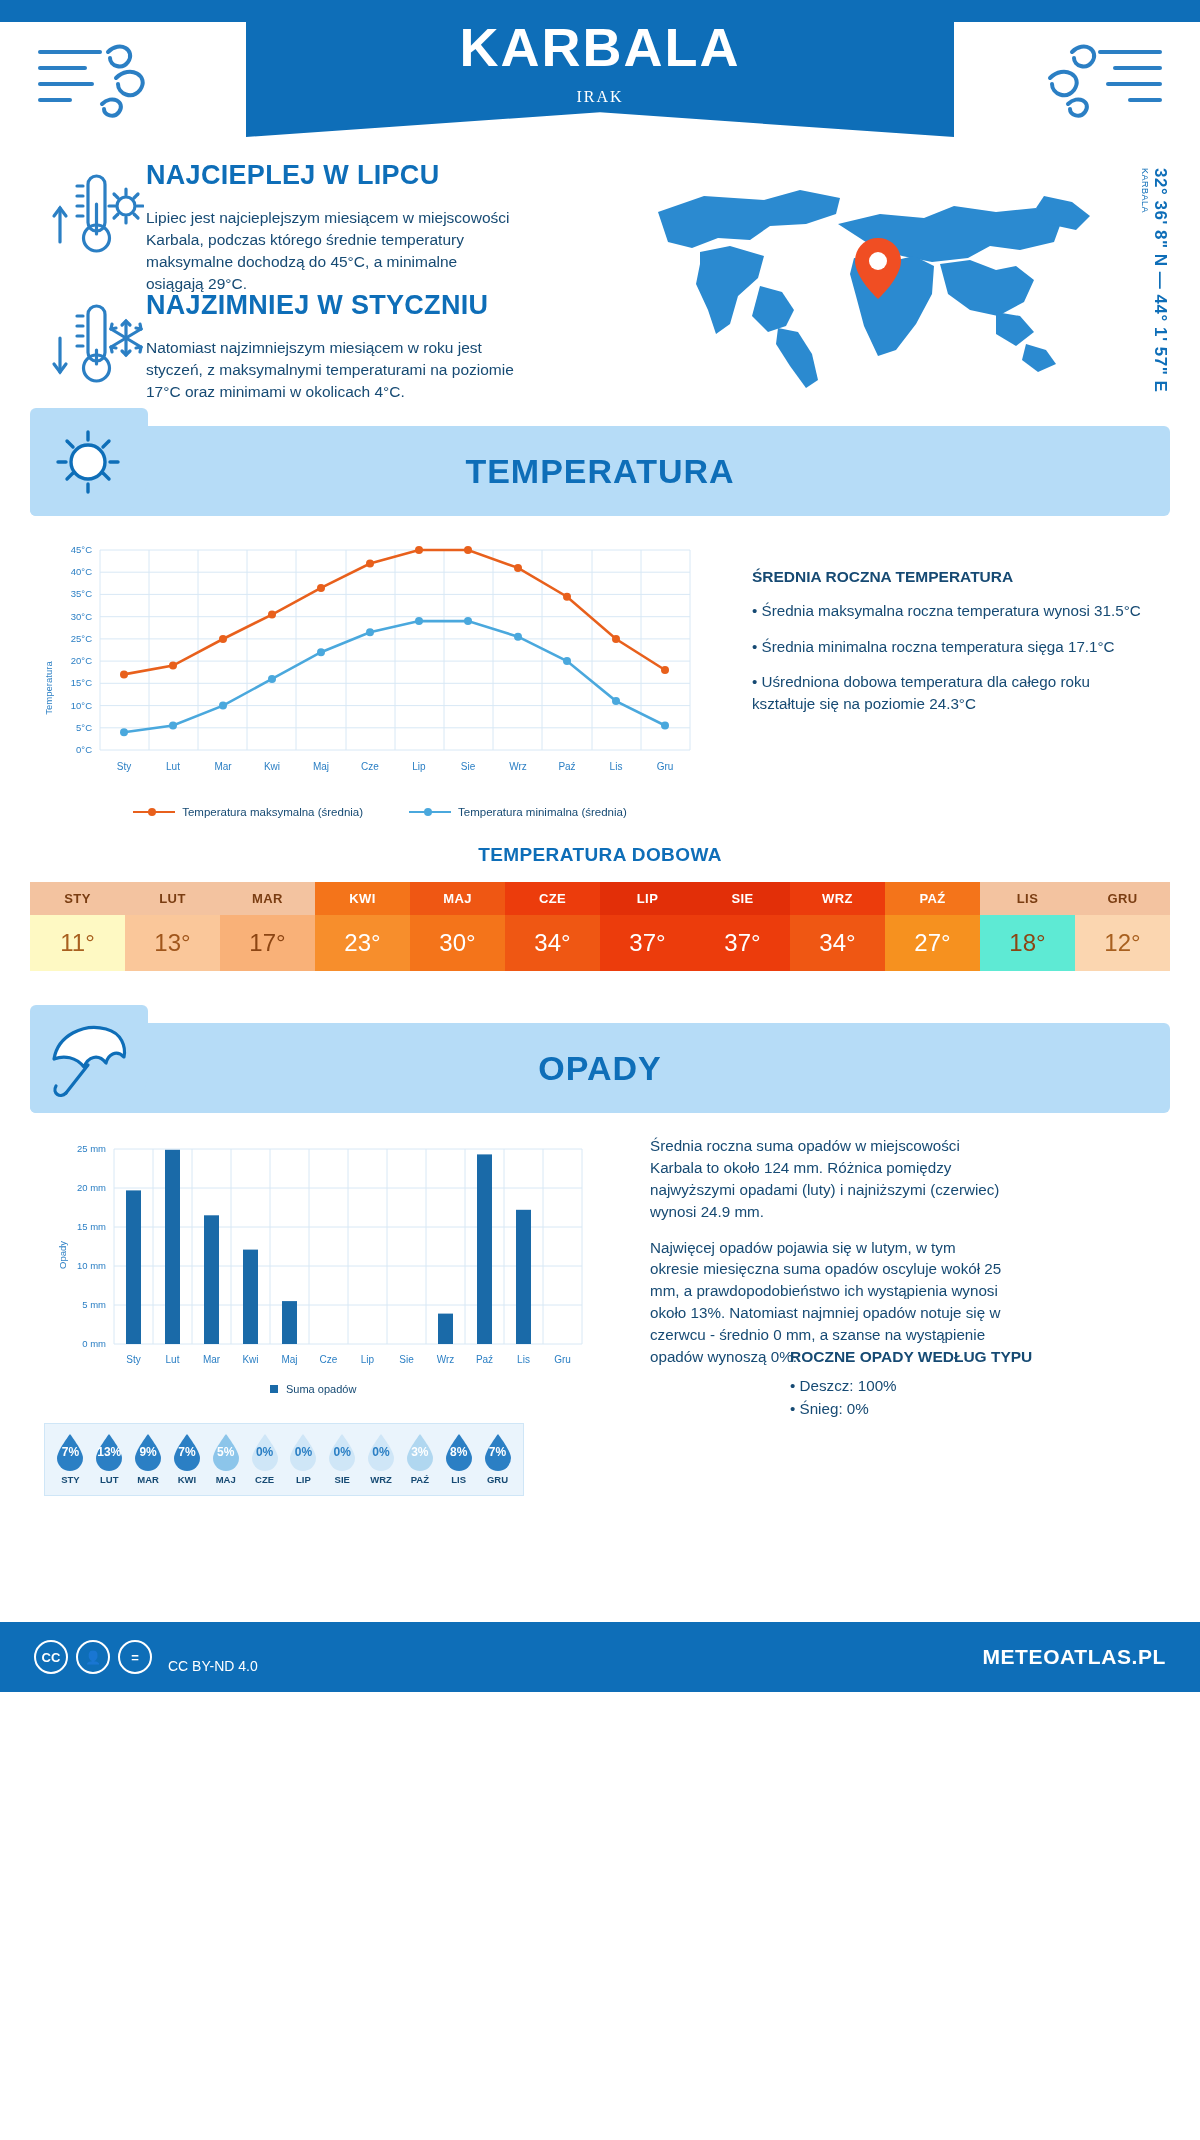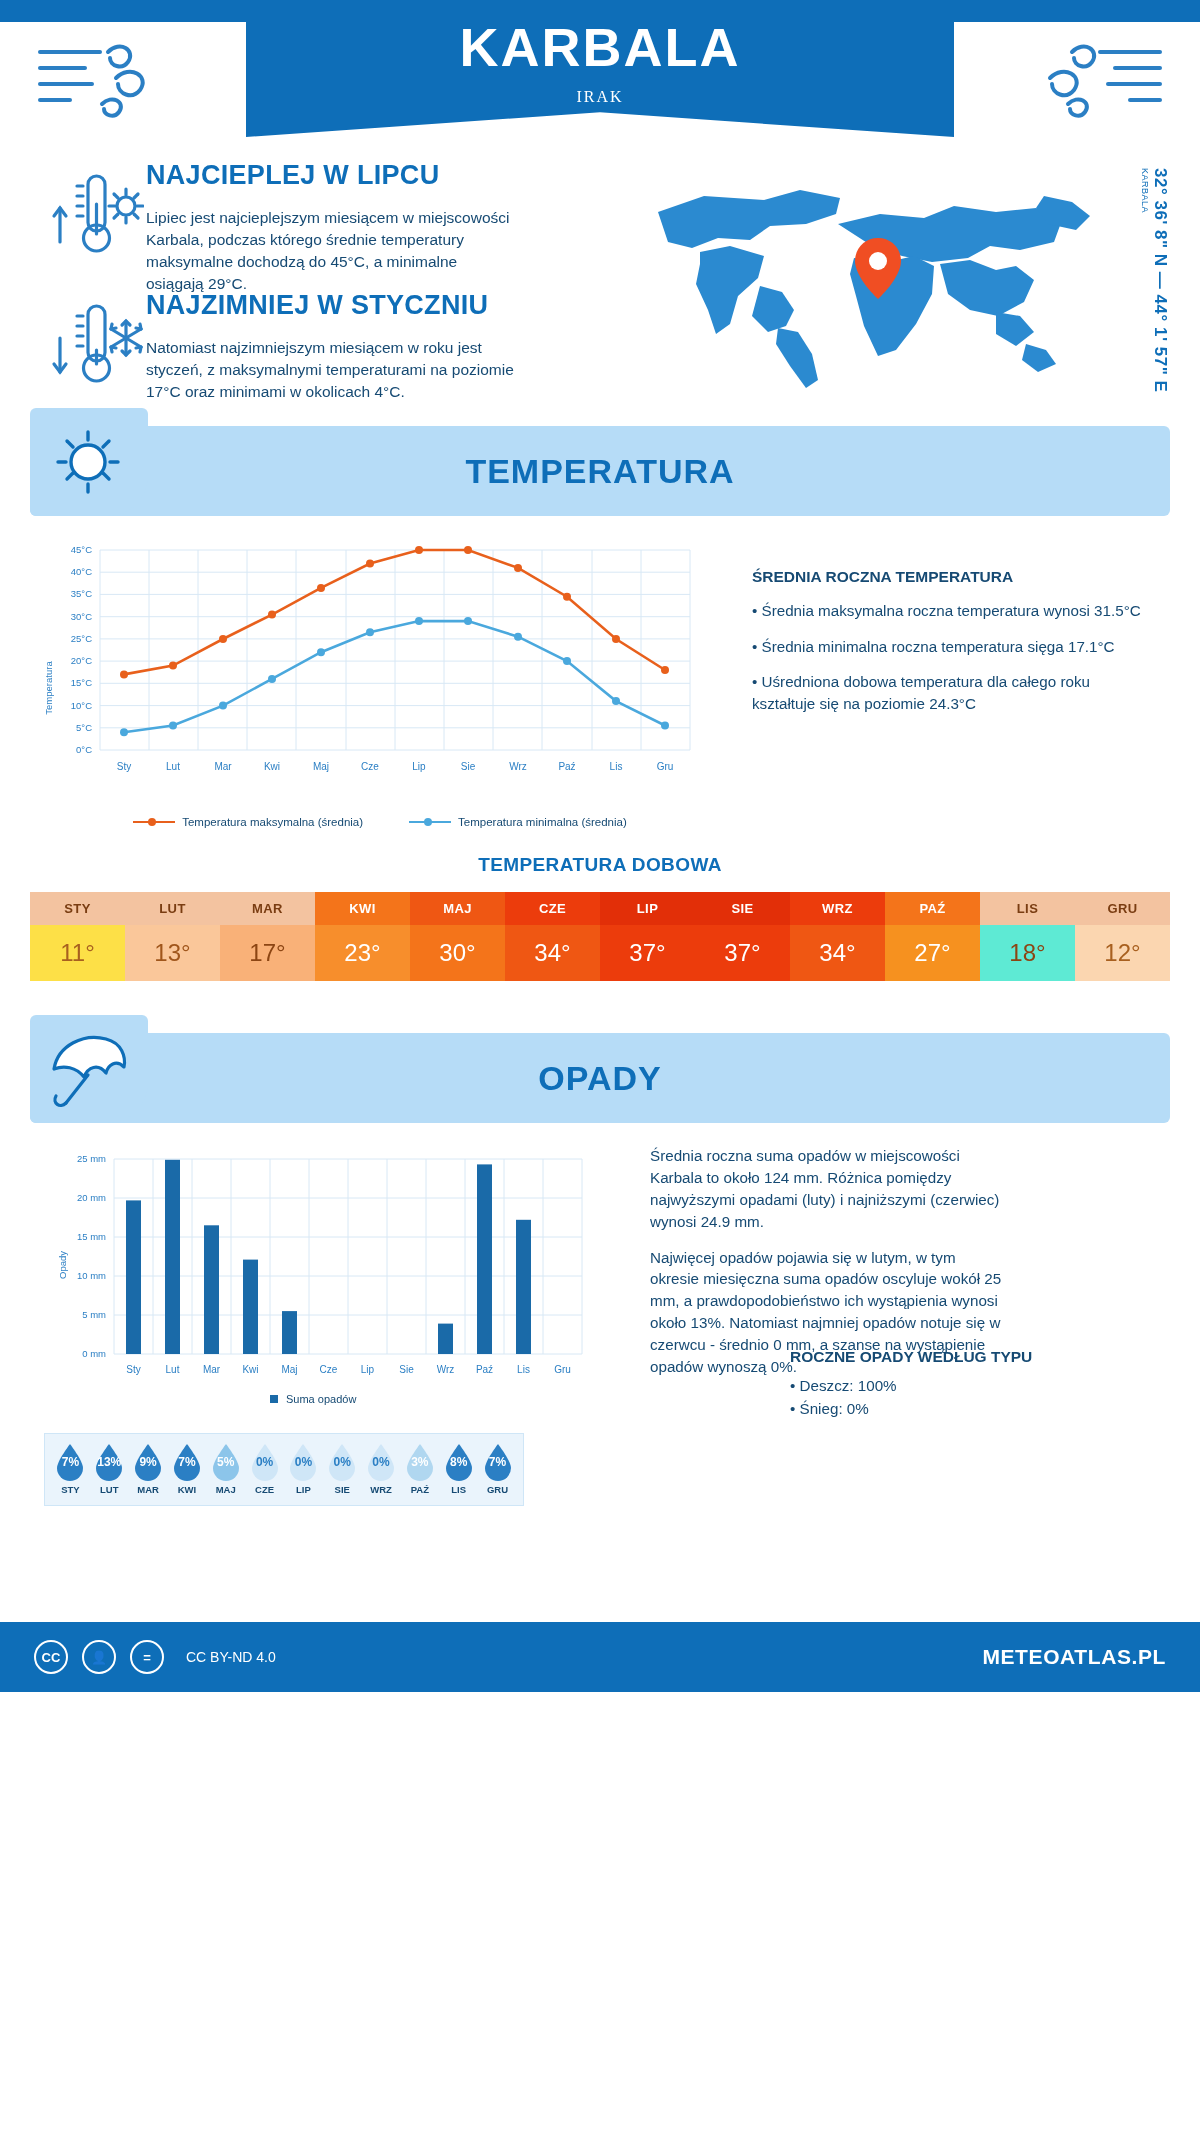--- a/index.html
+++ b/index.html
@@ -79,21 +79,21 @@
 
   
   .temp-area { position:relative; padding:22px 30px 0 30px; display:flex; }
   .chart-box { width:700px; }
   .side-text { width:420px; padding-left:22px; padding-top:6px;margin-top:24px; }
   .side-head { font-size:15.5px; font-weight:bold; color:#164a73; margin-bottom:14px; }
   .side-p { font-size:15.2px; line-height:1.42; color:#164a73; margin-bottom:14px; }
 
   svg text { font-family:"Liberation Sans", sans-serif; }
 
-  .legend-row { display:flex; justify-content:center; gap:46px; margin-top:14px; }
+  .legend-row { display:flex; justify-content:center; gap:46px; margin-top:4px; }
   .legend-item { display:flex; align-items:center; font-size:11.5px; color:#164a73; }
   .legend-line { width:42px; height:2px; margin-right:7px; position:relative; }
   .legend-line::after {
     content:""; position:absolute; left:15px; top:-3px; width:8px; height:8px;
     border-radius:50%; background:inherit;
   }
 
   
   .daily-title {
     text-align:center; font-size:19px; font-weight:bold; color:#0e6eb8;
@@ -135,21 +135,21 @@
   .rtype { position:absolute; right:30px; top:1348px; width:380px; }
   .rtype h4 { font-size:15.5px; font-weight:bold; color:#164a73; margin:0 0 9px 0; }
   .rtype div { font-size:15.2px; color:#164a73; line-height:1.5; }
 
   
   .footer {
     position:absolute; left:0; bottom:0; width:1200px; height:70px;
     background:#0e6eb8; display:flex; align-items:center; justify-content:space-between;
     padding:0 34px;
   }
-  .lic { display:flex; align-items:center; gap:14px; }
+  .lic { display:flex; align-items:flex-end; gap:8px; }
   .lic-badge {
     width:34px; height:34px; border-radius:50%; border:2px solid #ffffff;
     color:#ffffff; display:flex; align-items:center; justify-content:center;
     font-size:13px; font-weight:bold;
   }
   .lic-text { color:#ffffff; font-size:14px; margin-left:8px; }
   .brand { color:#ffffff; font-size:21px; font-weight:bold; letter-spacing:0.6px; }
 </style>
 </head>
 <body>
@@ -405,21 +405,21 @@
       <div class="side-p">• Średnia maksymalna roczna temperatura wynosi 31.5°C</div>
       <div class="side-p">• Średnia minimalna roczna temperatura sięga 17.1°C</div>
       <div class="side-p">• Uśredniona dobowa temperatura dla całego roku kształtuje się na poziomie 24.3°C</div>
     </div>
   </div>
 
   <div class="daily-title">TEMPERATURA DOBOWA</div>
   <div class="daily-table">
     <div class="daily-col">
       <div class="m">STY</div>
-      <div class="v" style="background:#fde047;color:#a8601f">11°</div>
+      <div class="v" style="background:#fef9c3;color:#a8601f">11°</div>
     </div>
     <div class="daily-col">
       <div class="m">LUT</div>
       <div class="v" style="background:#fac79a;color:#a0561b">13°</div>
     </div>
     <div class="daily-col">
       <div class="m">MAR</div>
       <div class="v" style="background:#f9b178;color:#8c4513">17°</div>
     </div>
     <div class="daily-col">

